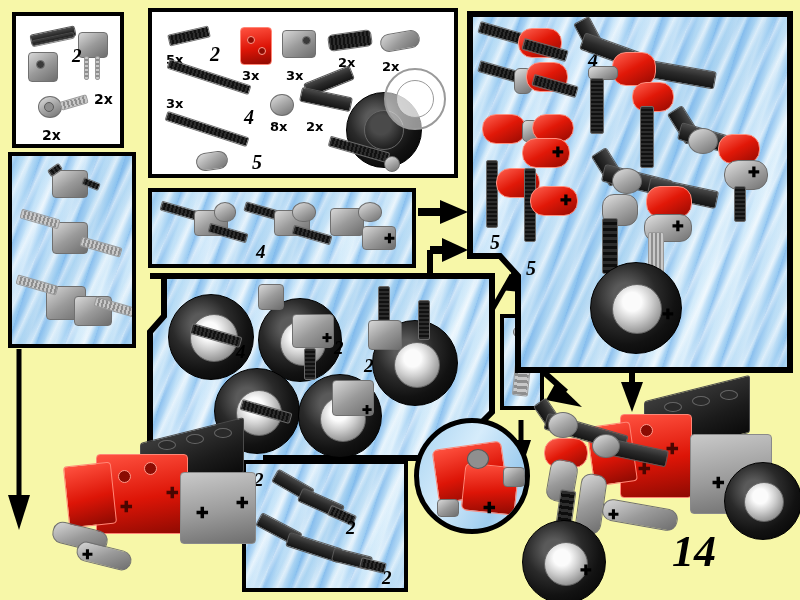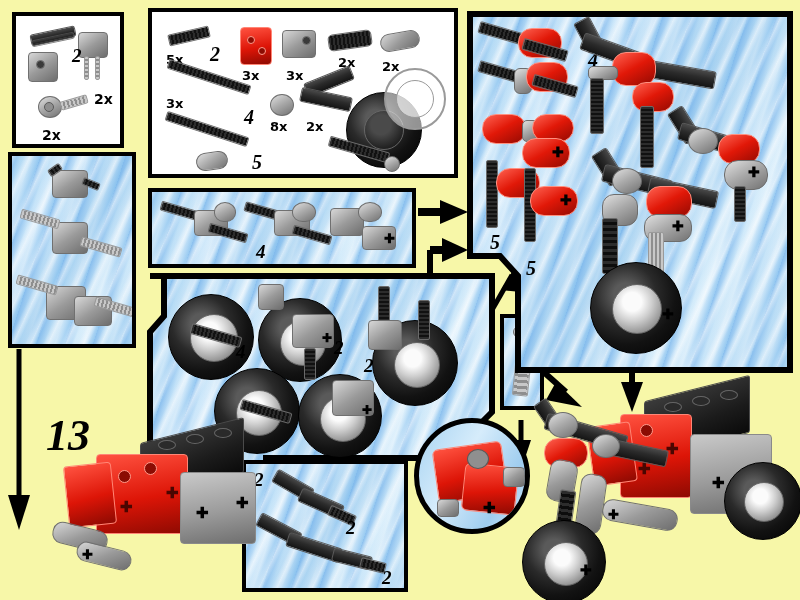--- a/index.html
+++ b/index.html
@@ -375,21 +375,20 @@
     <div class="conn" style="left:178px;top:204px;width:48px;height:28px;border-radius:12px;"></div>
     <span class="xhole" style="left:206px;top:210px;font-size:14px;">✚</span>
     <div class="axle" style="left:136px;top:208px;width:16px;height:56px;background:repeating-linear-gradient(180deg,#2c2c2c 0 3px,#0d0d0d 3px 6px);"></div>
     <div class="axle grey" style="left:182px;top:222px;width:16px;height:54px;"></div>
     <div class="tire" style="left:124px;top:252px;width:92px;height:92px;"></div>
     <div class="rim" style="left:146px;top:274px;width:50px;height:50px;"></div>
     <span class="xhole" style="left:196px;top:298px;font-size:14px;">✚</span>
   </div>
 
   <div style="position:absolute;left:40px;top:400px;width:240px;height:200px;">
-    <span class="stepnum" style="left:6px;top:14px;font-size:44px;">13</span>
 
     <div class="plate" style="left:100px;top:30px;width:104px;height:56px;transform:skewY(-14deg);border-radius:3px;"></div>
     <div class="stud" style="left:118px;top:40px;width:18px;height:10px;border:1px solid #666;background:#2a2a2a;"></div>
     <div class="stud" style="left:146px;top:34px;width:18px;height:10px;border:1px solid #666;background:#2a2a2a;"></div>
     <div class="stud" style="left:174px;top:28px;width:18px;height:10px;border:1px solid #666;background:#2a2a2a;"></div>
 
     <div class="plate red" style="left:56px;top:54px;width:92px;height:80px;border-radius:4px;"></div>
     <div class="plate red" style="left:26px;top:64px;width:48px;height:62px;border-radius:4px;transform:rotate(-6deg);"></div>
     <div class="hole" style="left:78px;top:70px;width:13px;height:13px;background:#8b0c03;border-color:#ff9b8c;"></div>
     <div class="hole" style="left:104px;top:62px;width:13px;height:13px;background:#8b0c03;border-color:#ff9b8c;"></div>
@@ -398,20 +397,21 @@
 
     <div class="plate grey" style="left:140px;top:72px;width:76px;height:72px;border-radius:4px;"></div>
     <span class="xhole" style="left:156px;top:106px;font-size:15px;">✚</span>
     <span class="xhole" style="left:196px;top:96px;font-size:15px;">✚</span>
     <div class="pinblk" style="left:12px;top:126px;width:56px;height:22px;border-radius:10px;transform:rotate(14deg);"></div>
     <div class="pinblk" style="left:36px;top:146px;width:56px;height:20px;border-radius:10px;transform:rotate(14deg);"></div>
     <span class="xhole" style="left:42px;top:148px;font-size:13px;">✚</span>
   </div>
 
   <div style="position:absolute;left:512px;top:378px;width:288px;height:222px;">
+    <span class="stepnum" style="left:160px;top:152px;font-size:44px;">14</span>
 
     <div class="plate" style="left:132px;top:10px;width:106px;height:58px;transform:skewY(-14deg);border-radius:3px;"></div>
     <div class="stud" style="left:152px;top:24px;width:18px;height:10px;border:1px solid #666;background:#2a2a2a;"></div>
     <div class="stud" style="left:180px;top:18px;width:18px;height:10px;border:1px solid #666;background:#2a2a2a;"></div>
     <div class="stud" style="left:208px;top:12px;width:18px;height:10px;border:1px solid #666;background:#2a2a2a;"></div>
 
     <div class="plate red" style="left:108px;top:36px;width:72px;height:84px;border-radius:4px;"></div>
     <div class="plate red" style="left:78px;top:46px;width:44px;height:60px;border-radius:4px;transform:rotate(-8deg);"></div>
     <div class="hole" style="left:128px;top:46px;width:13px;height:13px;background:#8b0c03;border-color:#ff9b8c;"></div>
     <span class="xhole" style="left:126px;top:84px;font-size:15px;color:#4a0601;">✚</span>

